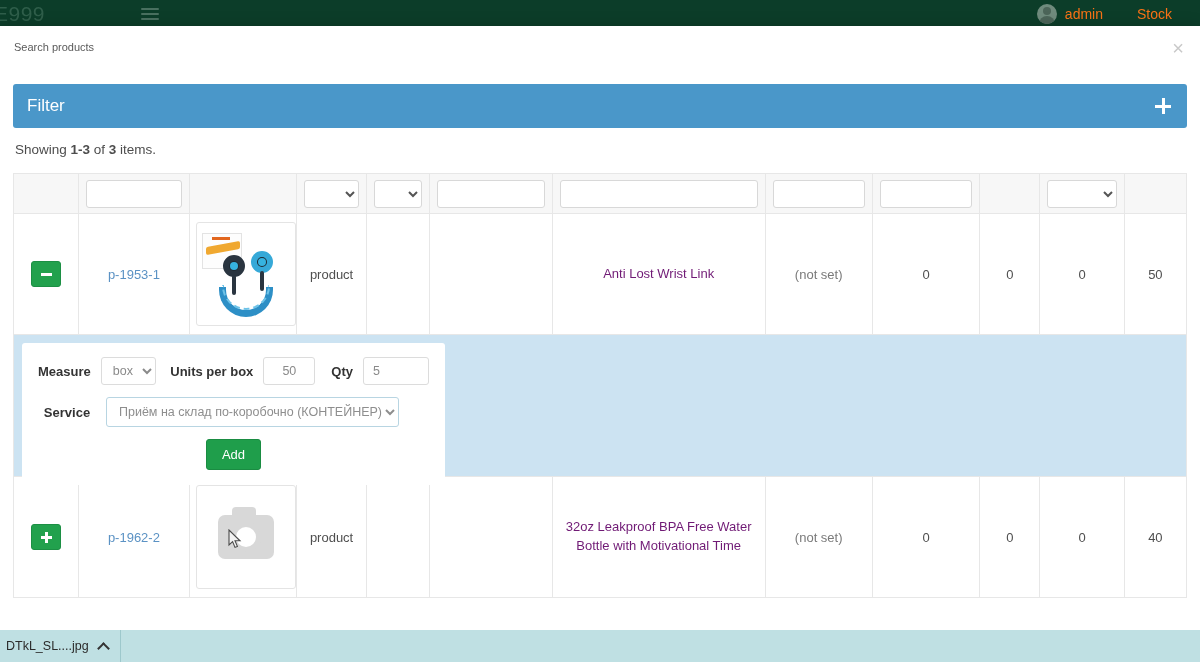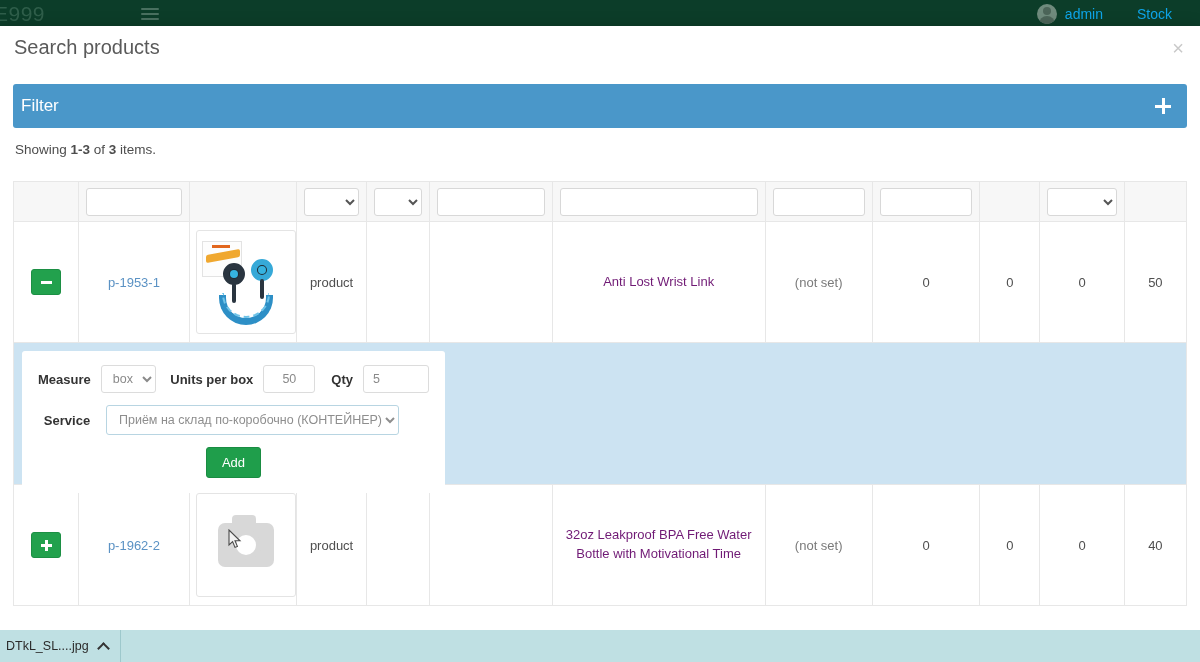--- a/index.html
+++ b/index.html
@@ -28,21 +28,21 @@
     font-weight: 400;
   }
   .topbar .burger {
     margin-left: 96px;
     display: flex; flex-direction: column; justify-content: center;
     gap: 3px; width: 18px;
   }
   .topbar .burger i { display:block; height:2px; background:#49705f; border-radius:1px; }
   .topbar .right {
     margin-left: auto; display: flex; align-items: center; gap: 34px;
-    padding-right: 28px; font-size: 14px; color: #0ea5e9;
+    padding-right: 28px; font-size: 14px; color: #f97316;
   }
   .topbar .avatar {
     width: 20px; height: 20px; border-radius: 50%;
     background: #6f8b7d; display: inline-block;
     position: relative; overflow: hidden;
   }
   .topbar .avatar::before {
     content:""; position:absolute; left:6px; top:3px;
     width:8px; height:8px; border-radius:50%; background:#4c6559;
   }
@@ -58,52 +58,52 @@
     width: 1200px; height: 610px;
     background: #fff;
     box-shadow: 0 0 14px rgba(0,0,0,.18);
   }
   .modal-head {
     height: 42px; position: relative;
     display: flex; align-items: center;
     padding: 0 14px;
   }
   .modal-title {
-    font-size: 20px; color: #5a5a5a; font-weight: 400;
+    font-size: 11px; color: #5a5a5a; font-weight: 400;
   }
   .modal-close {
     position: absolute; right: 16px; top: 12px;
     font-size: 20px; line-height: 1; color: #c9c9c9;
     cursor: pointer; font-weight: 300;
   }
   .modal-body { padding: 0 13px; }
 
   
   .filter-bar {
     height: 44px; background: #4a97c9;
     border-radius: 3px;
     display: flex; align-items: center;
-    padding: 0 8px; color: #fff;
+    padding: 0 14px; color: #fff;
     position: relative;
     margin-top: 16px;
   }
   .filter-bar .lbl { font-size: 17px; font-weight: 400; }
   .filter-plus {
     position: absolute; right: 16px; top: 50%; transform: translateY(-50%);
     width: 16px; height: 16px;
   }
   .filter-plus::before, .filter-plus::after {
     content:""; position:absolute; background:#fff;
   }
   .filter-plus::before { left:0; top:7px; width:16px; height:2.5px; }
   .filter-plus::after  { top:0; left:7px; height:16px; width:2.5px; }
 
   .showing {
     font-size: 13.5px; color: #4d4d4d;
-    margin: 14px 0 24px 2px;
+    margin: 14px 0 16px 2px;
   }
   .showing b { font-weight: 700; }
 
   
   table.grid {
     width: 1174px; border-collapse: collapse;
     table-layout: fixed;
     font-size: 13px;
   }
   table.grid th, table.grid td {

